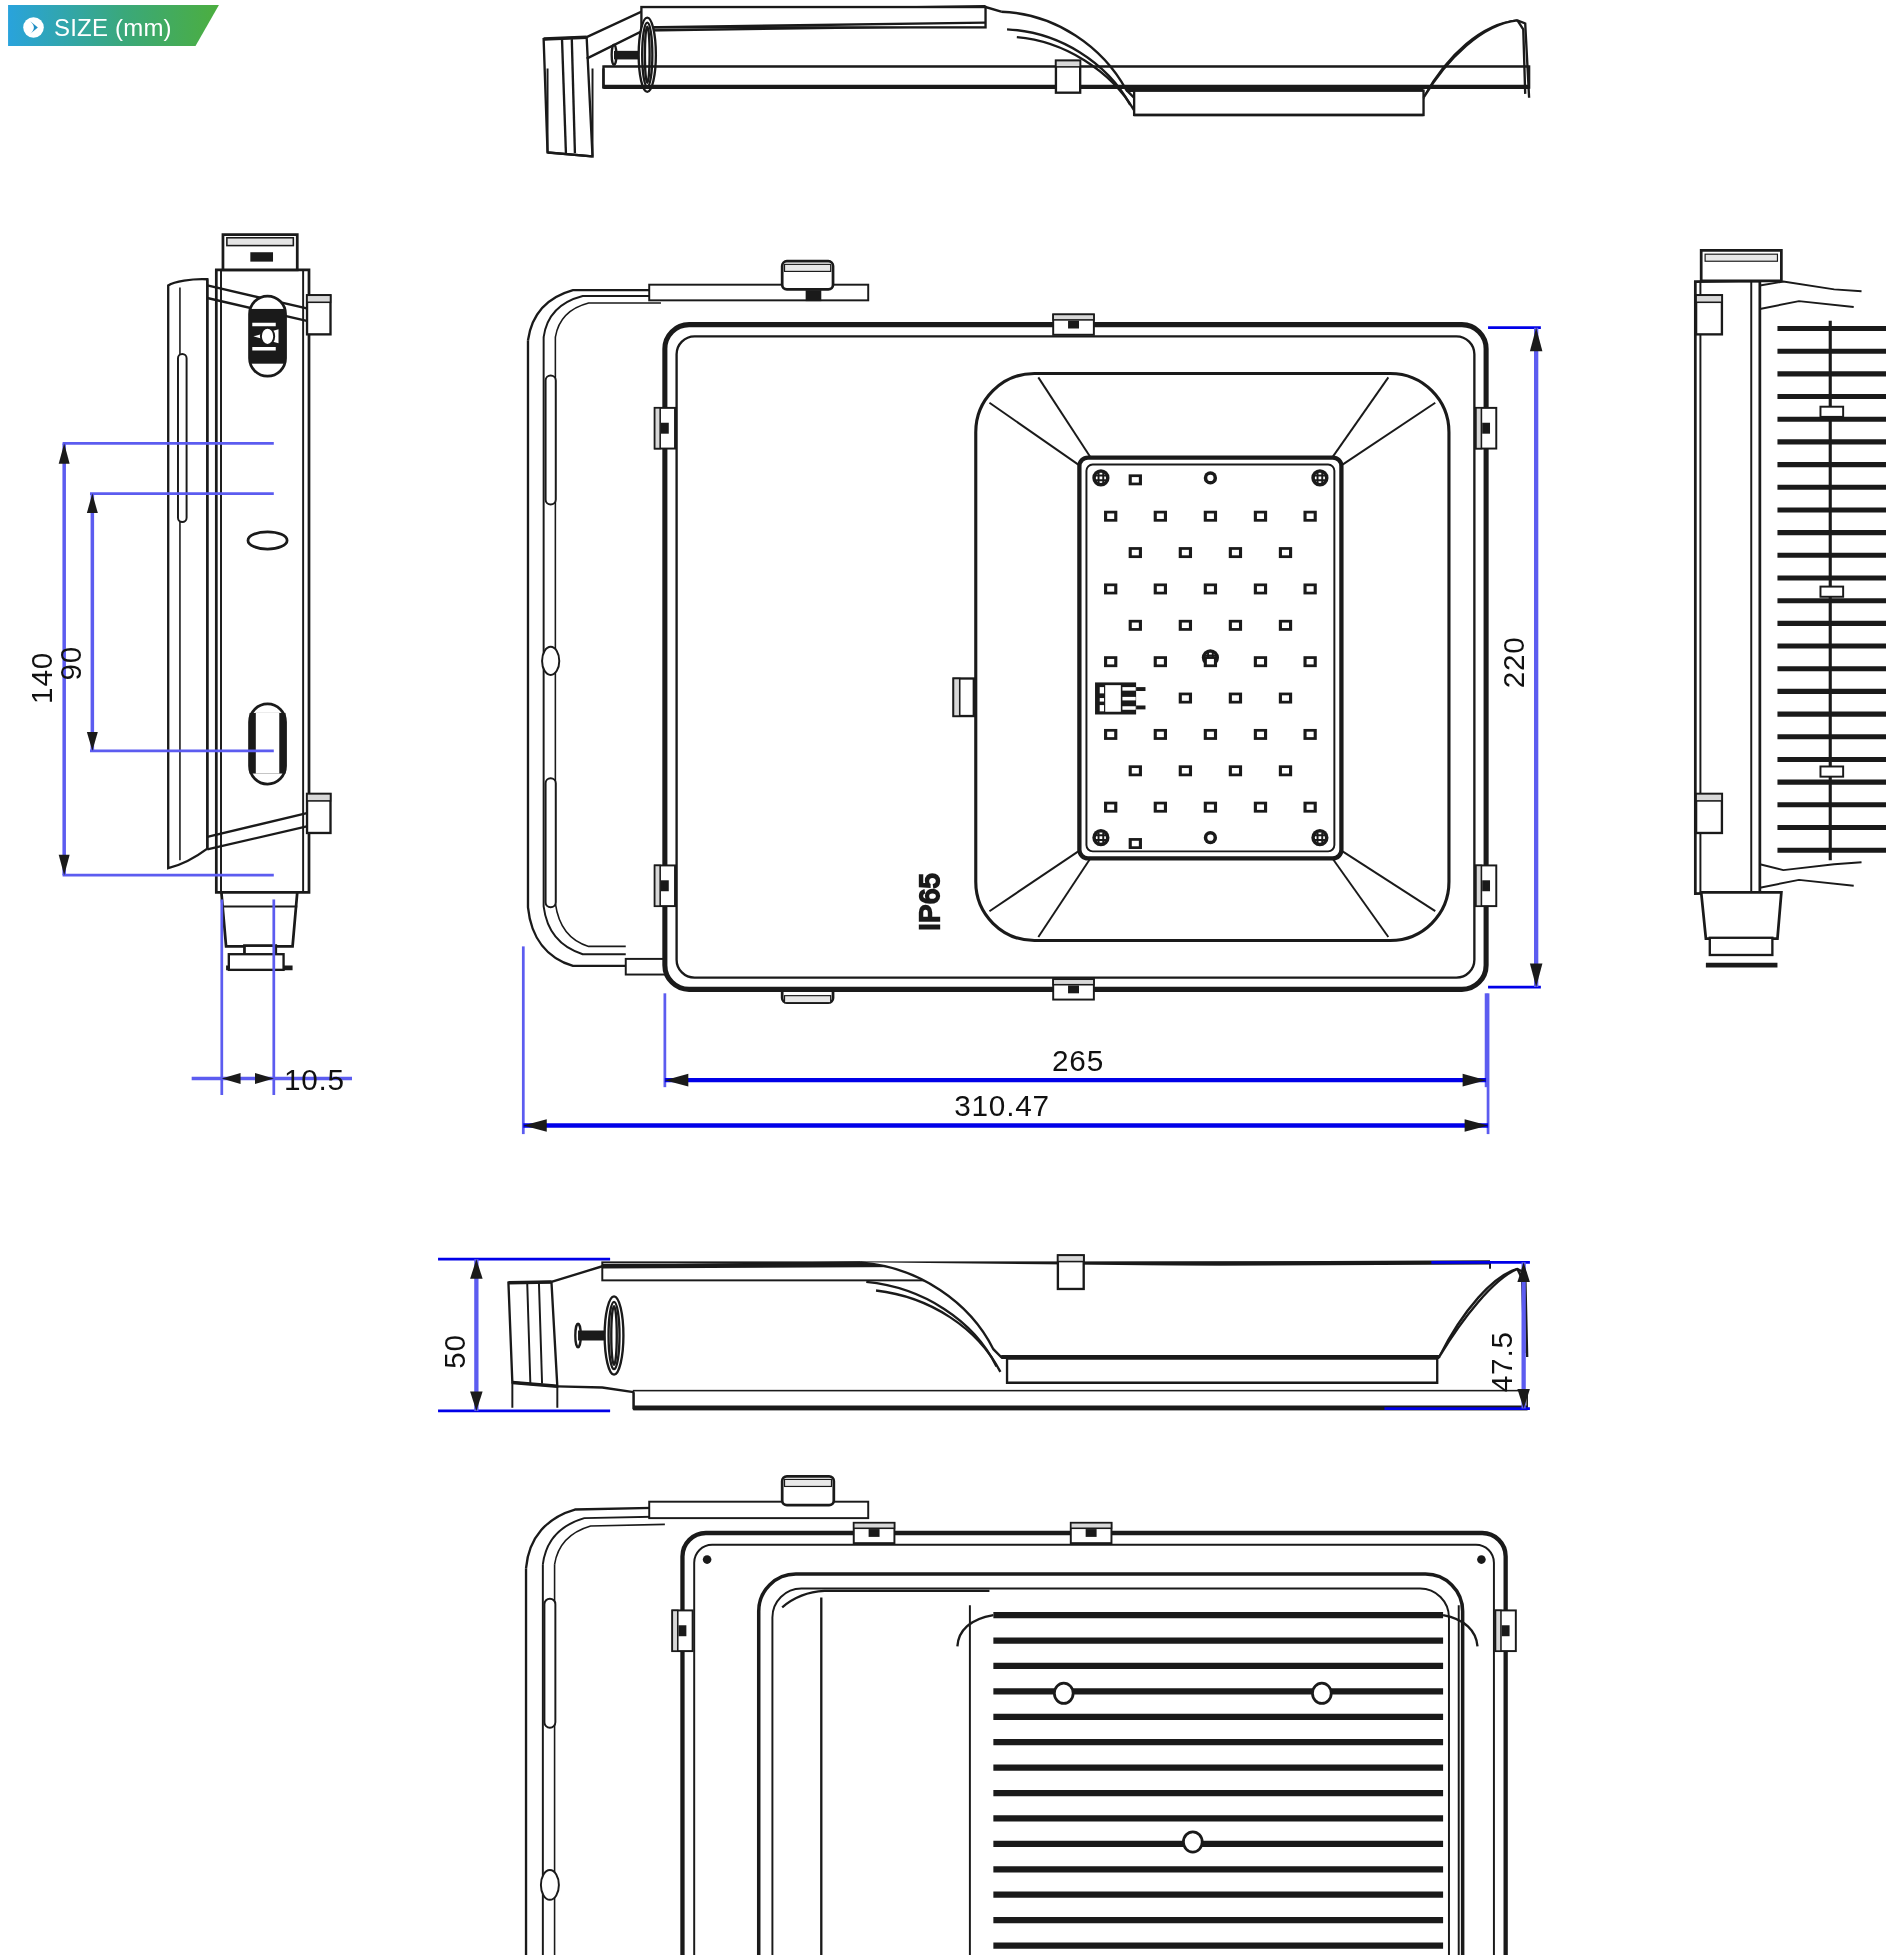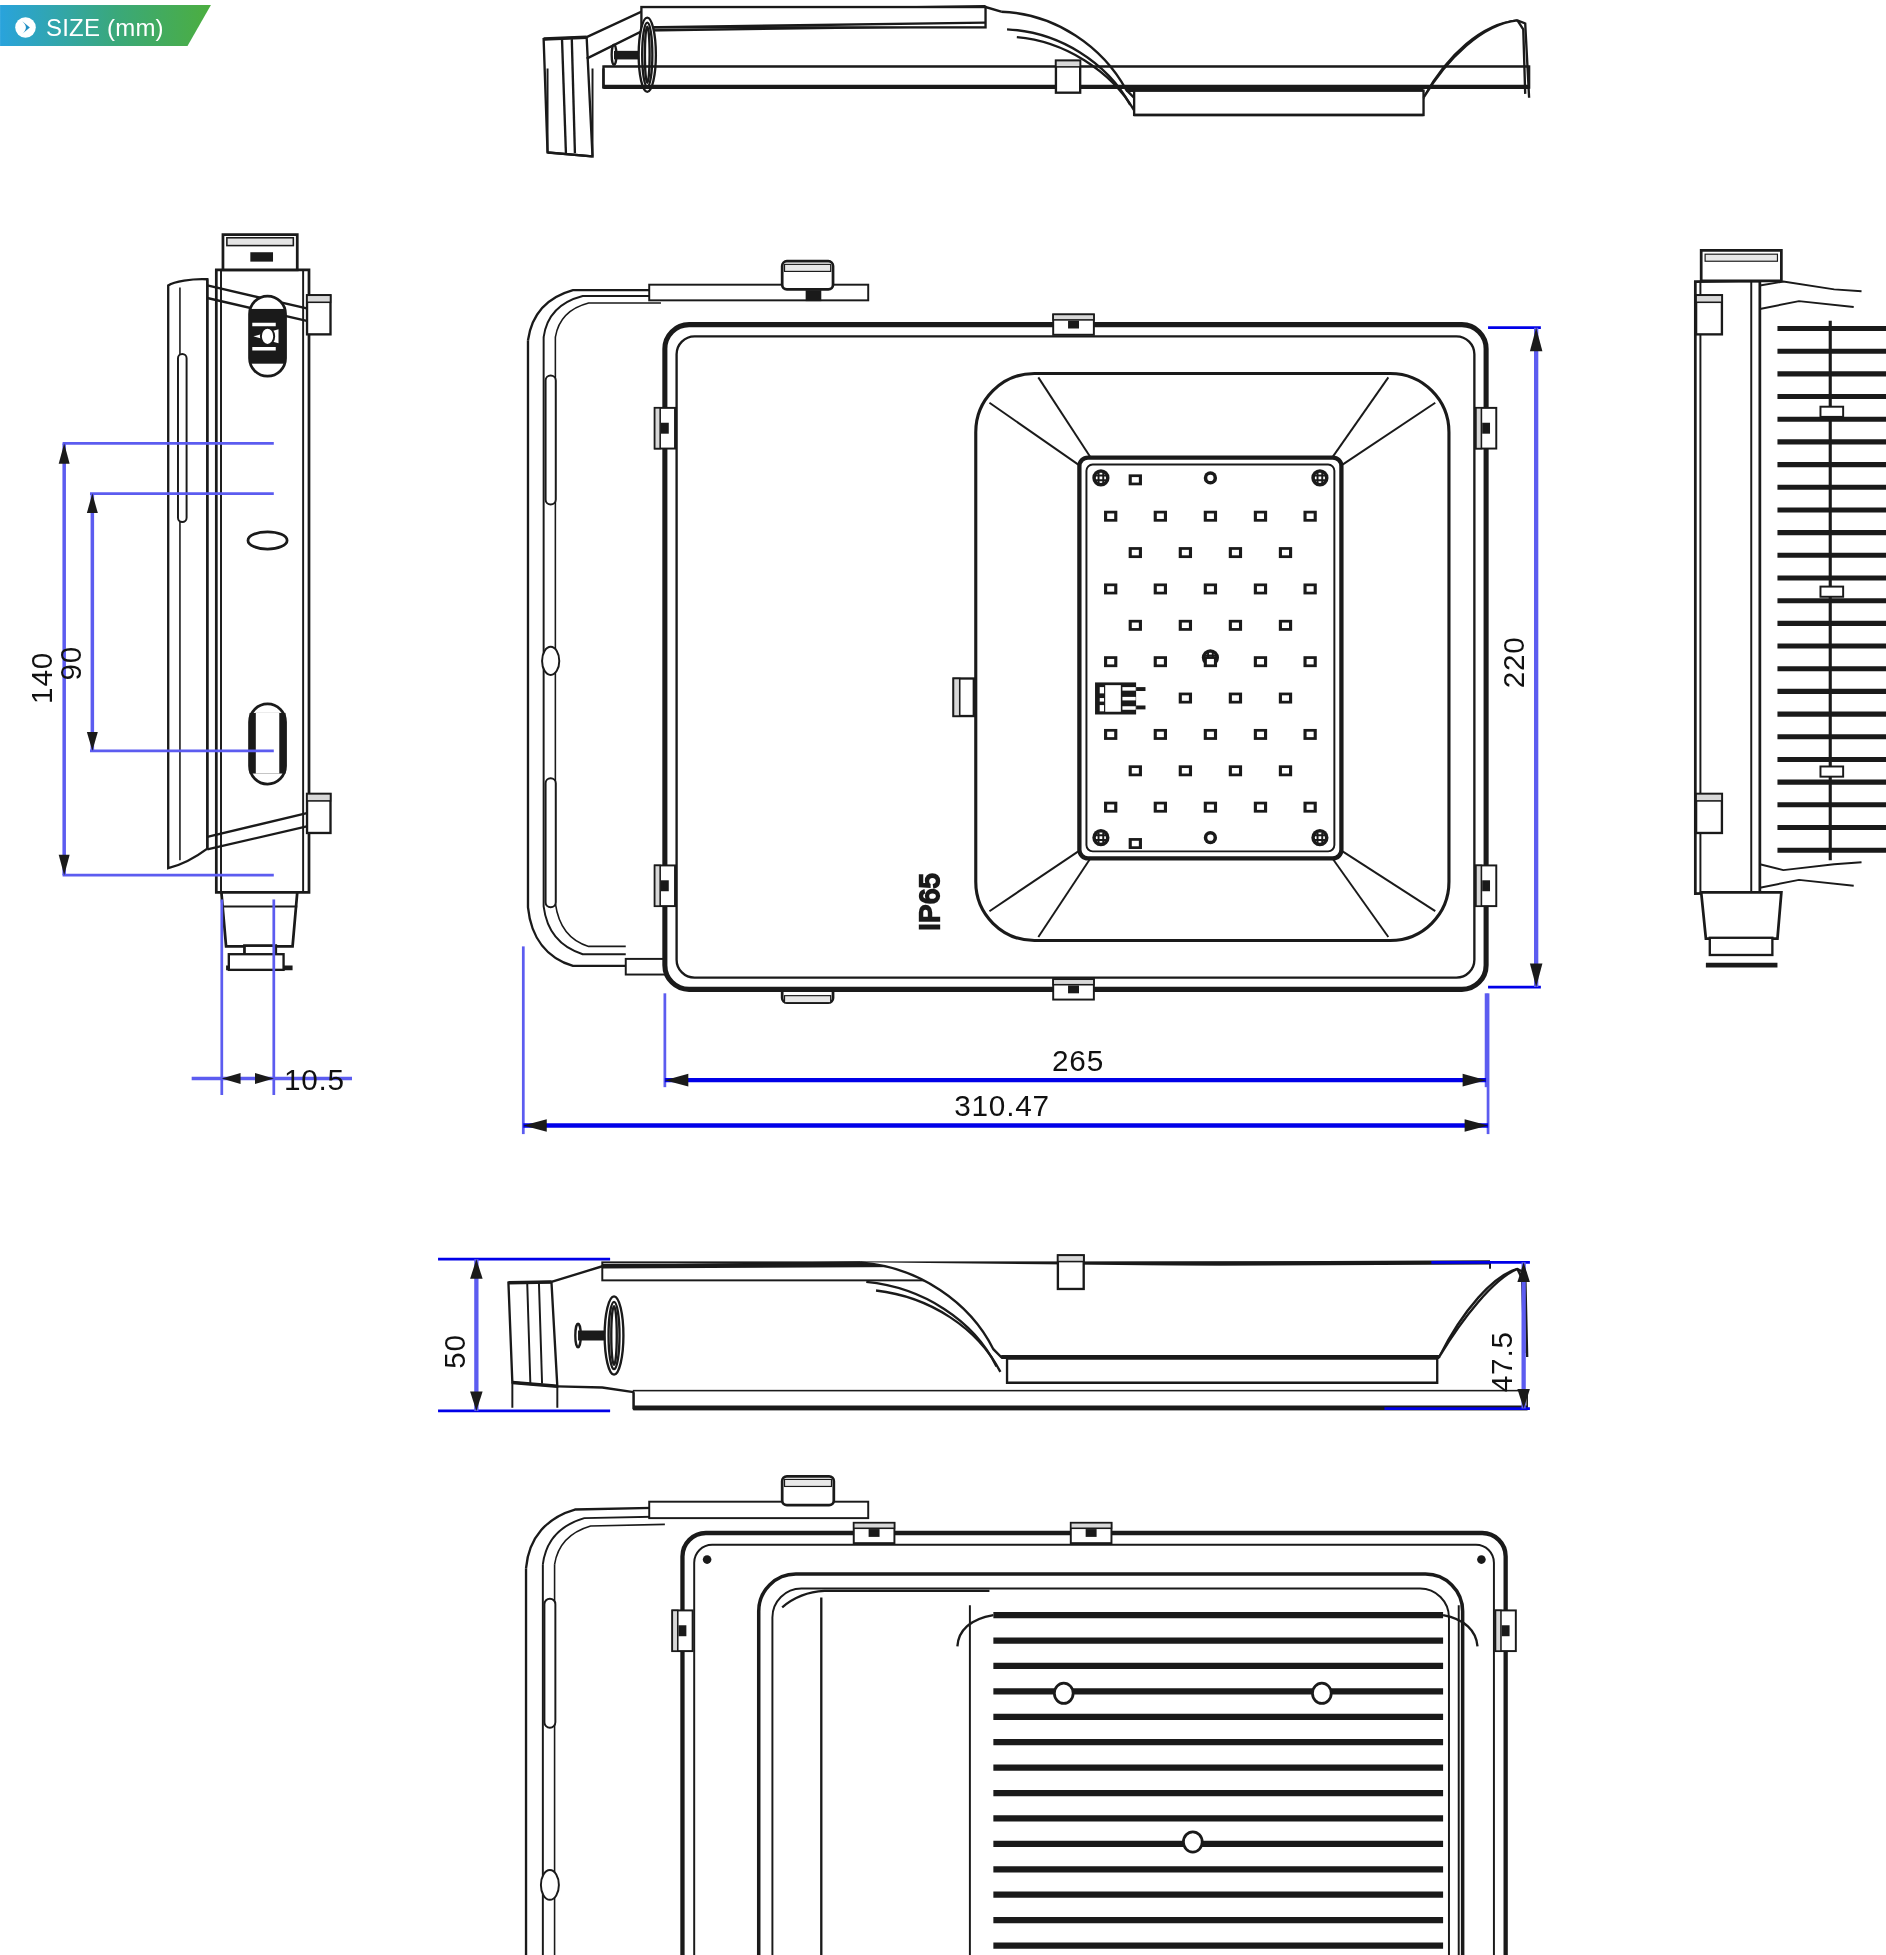--- a/index.html
+++ b/index.html
@@ -8,21 +8,21 @@
   #page{
     position:relative;
     width:1887px;
     height:2294px;
     background:#ffffff;
     overflow:hidden;
   }
   
   #banner{
     position:absolute;
-    left:0px; top:4.7px;
+    left:8px; top:4.7px;
     width:211px; height:41px;
   }
   #banner svg{display:block;}
   #banner-label{
     position:absolute;
     left:46px; top:9.4px;
     font-size:24px;
     color:#ffffff;
     letter-spacing:0.2px;
     white-space:nowrap;

